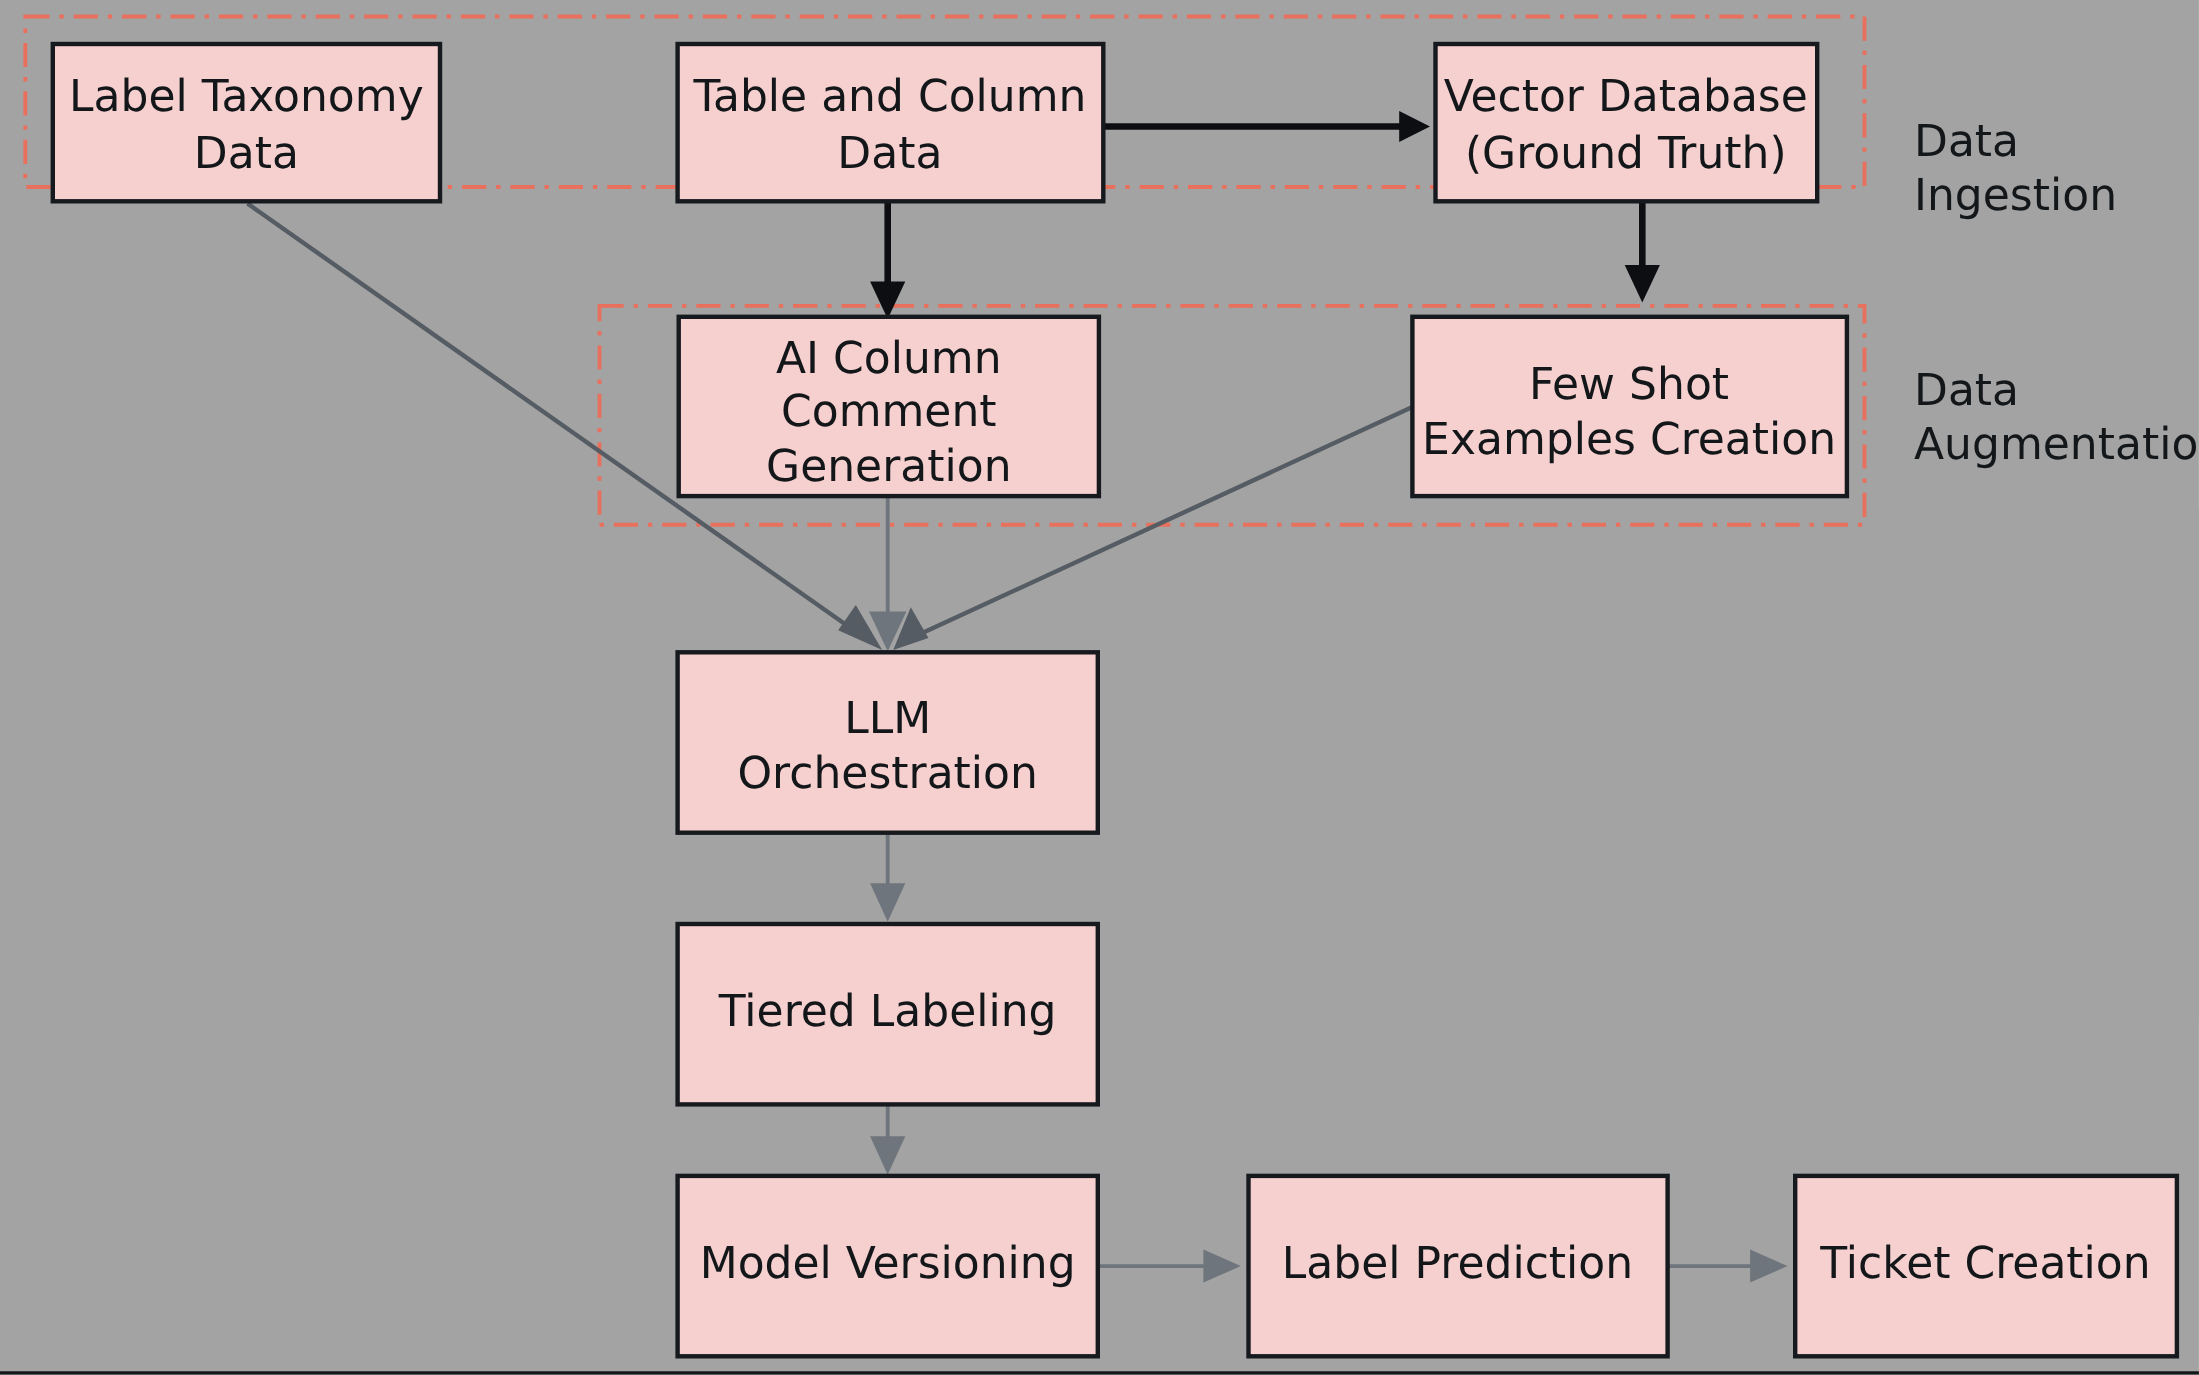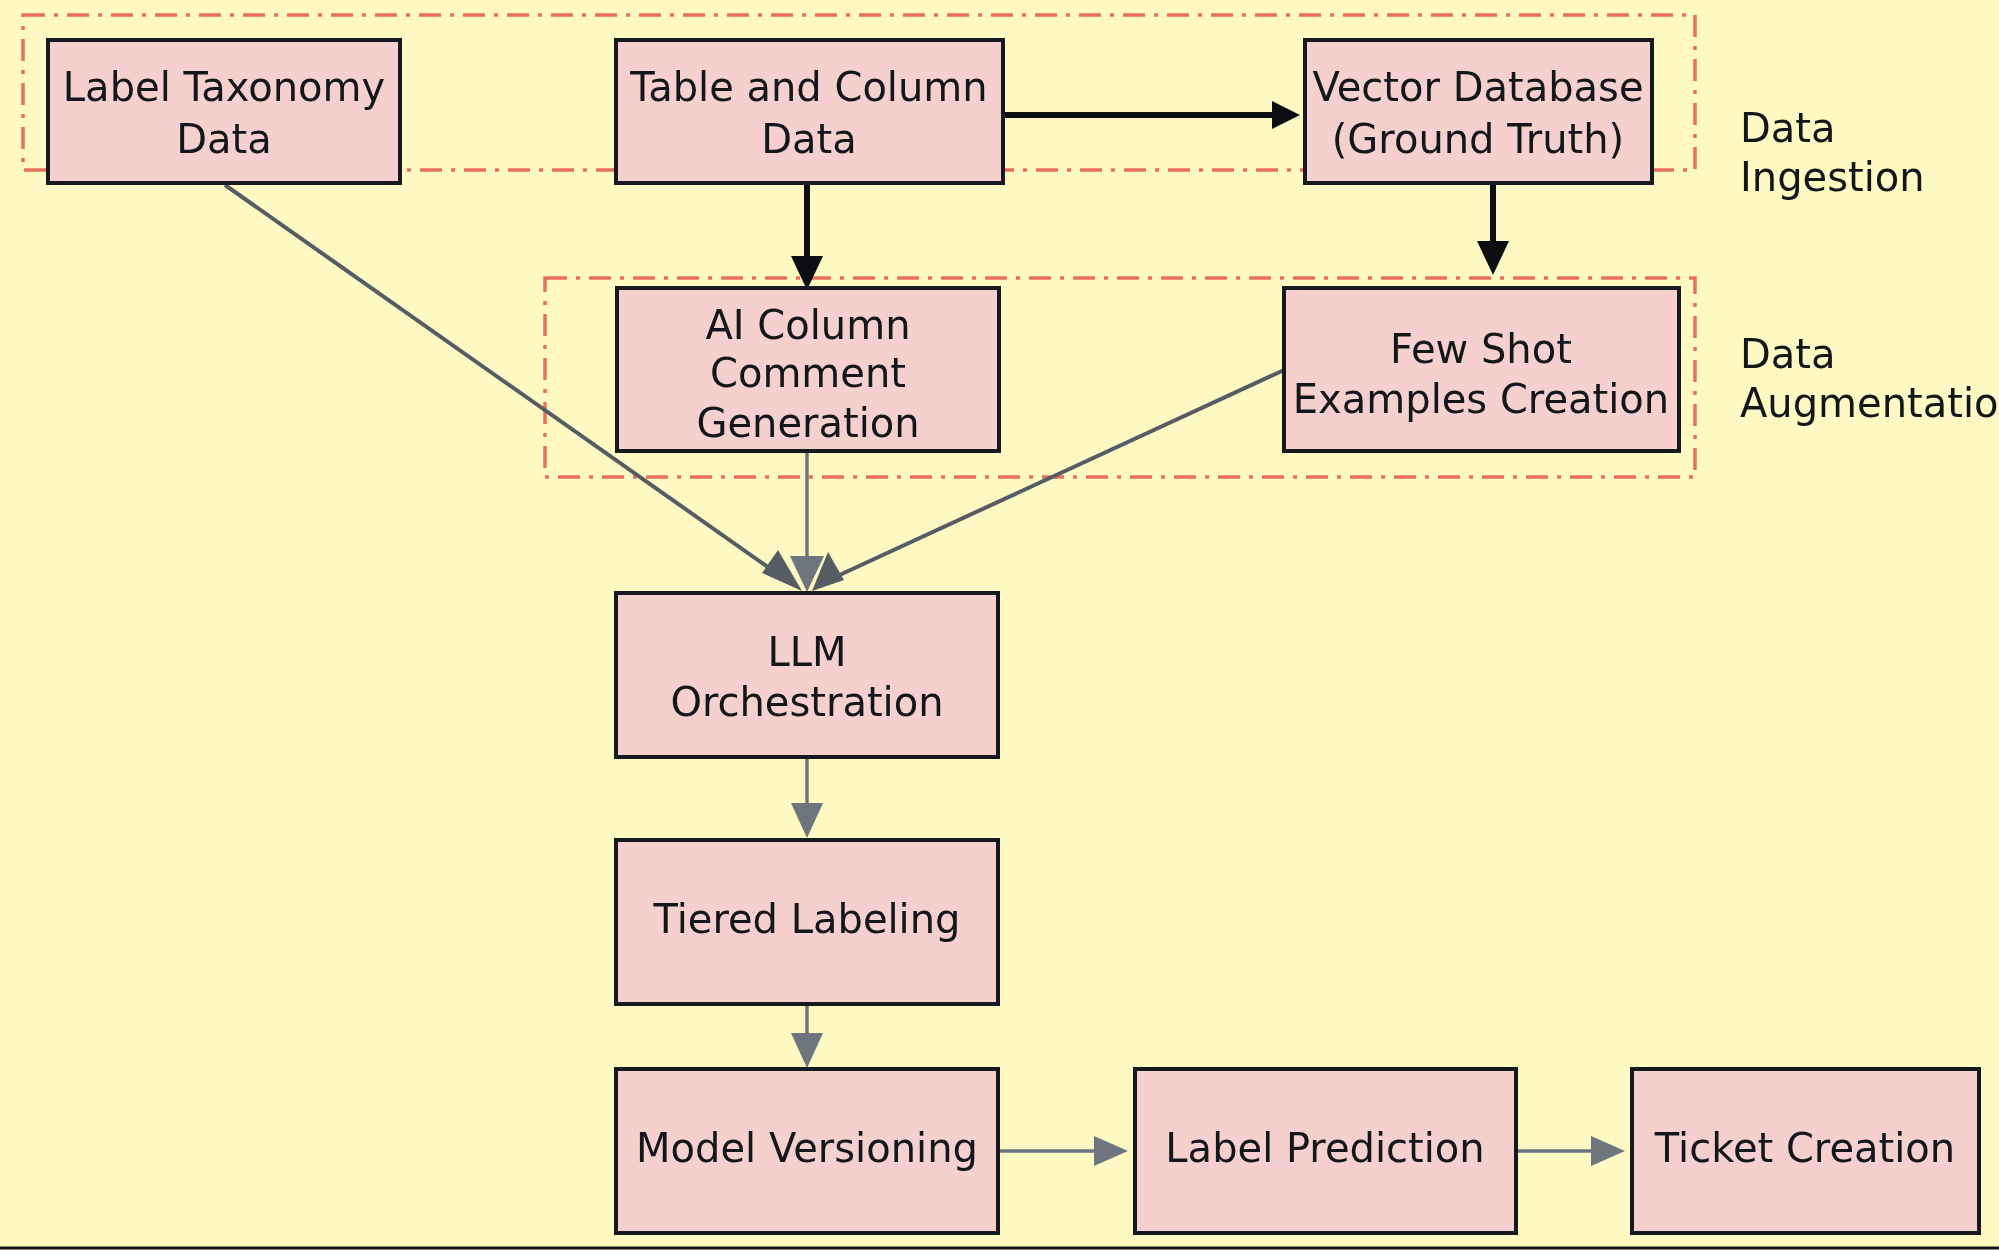--- a/index.html
+++ b/index.html
@@ -4,21 +4,21 @@
 <style>
   html, body {
     margin: 0;
     padding: 0;
     background: #ffffff;
   }
   #canvas {
     position: relative;
     width: 1999px;
     height: 1250px;
-    background: #fef9c3;
+    background: #a3a3a3;
     overflow: hidden;
     font-family: "DejaVu Sans", sans-serif;
   }
   svg.layer {
     position: absolute;
     top: 0;
     left: 0;
     width: 1999px;
     height: 1250px;
   }

